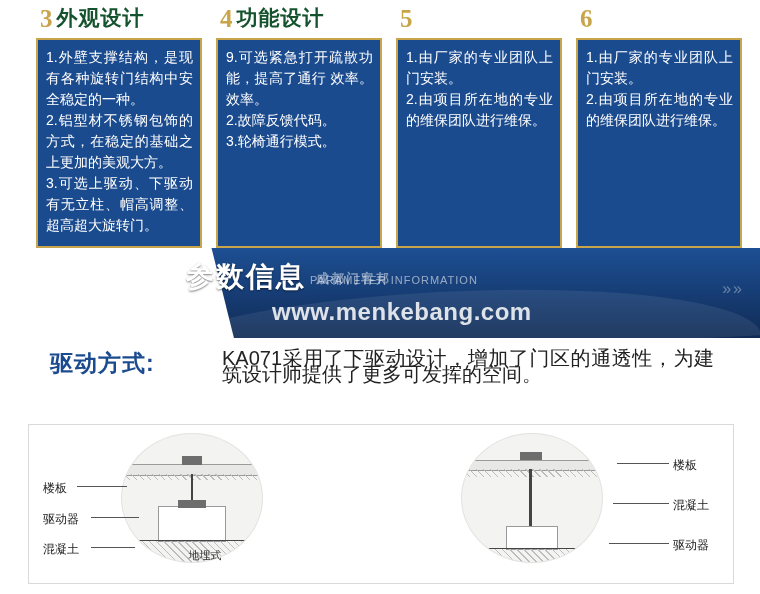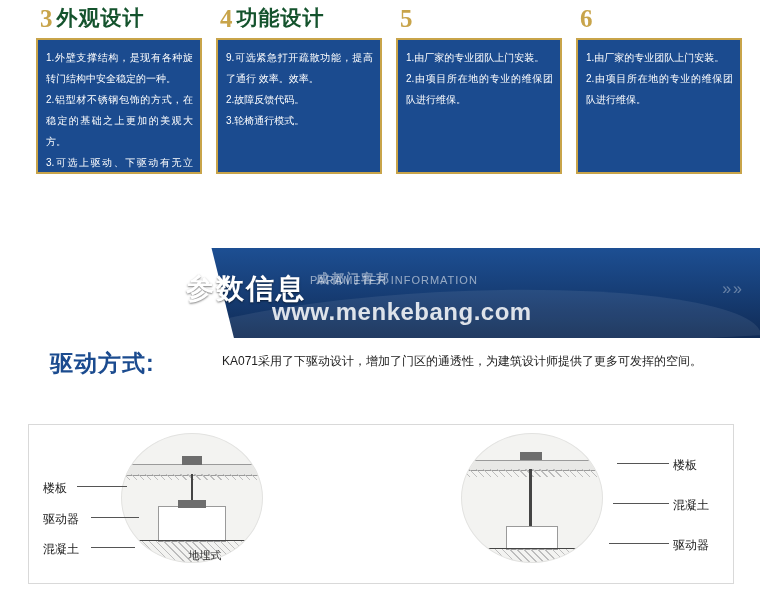--- a/index.html
+++ b/index.html
@@ -29,26 +29,26 @@
     font-family:"Liberation Serif","DejaVu Serif",serif;
     margin-right:4px;line-height:1;
   }
   .card .ttl{
     color:#14532d;font-size:21px;font-weight:bold;
     letter-spacing:1px;
     text-align:center;
   }
   .card .body{
     position:absolute;top:38px;left:0;
-    width:166px;height:136px;
+    width:166px;height:210px;
     background:#1b4b8f;
     border:2px solid #c8a44a;
     box-sizing:border-box;
     color:#ffffff;
-    font-size:10px;
+    font-size:14px;
     line-height:21px;
     padding:7px 7px 7px 8px;
     text-align:justify;
   }
   .card.c1{left:36px;}
   .card.c2{left:216px;}
   .card.c3{left:396px;}
   .card.c4{left:576px;}
   .card .body p{margin:0;}
 
@@ -71,21 +71,21 @@
     position:absolute;left:120px;top:44px;width:640px;height:60px;
     background:rgba(255,255,255,.08);
     transform:rotate(-3deg);
     border-radius:50% 50% 0 0 / 100% 100% 0 0;
   }
   .banner .chev{
     position:absolute;right:16px;top:32px;
     color:rgba(255,255,255,.35);font-size:16px;letter-spacing:2px;
   }
   .banner .h1{
-    position:absolute;left:186px;top:22px;
+    position:absolute;left:186px;top:10px;
     color:#ffffff;font-size:28px;font-weight:bold;letter-spacing:2px;
     text-shadow:0 1px 2px rgba(0,0,0,.5);
   }
   .banner .h1en{
     position:absolute;left:310px;top:26px;
     color:rgba(255,255,255,.55);font-size:11px;letter-spacing:1px;
   }
   .wm1{
     position:absolute;left:316px;top:22px;
     color:rgba(255,255,255,.45);font-size:13px;font-weight:bold;
@@ -97,21 +97,21 @@
     letter-spacing:.5px;white-space:nowrap;
   }
 
   
   .drive-label{
     position:absolute;left:50px;top:348px;
     color:#1b4b8f;font-size:23px;font-weight:bold;letter-spacing:1px;
   }
   .drive-text{
     position:absolute;left:222px;top:350px;width:492px;
-    color:#222222;font-size:12px;line-height:22px;text-align:justify;
+    color:#222222;font-size:20px;line-height:16px;text-align:justify;
   }
 
   
   .diagram{
     position:absolute;left:28px;top:424px;width:704px;height:158px;
     background:#ffffff;border:1px solid #d9d9d9;
   }
   .dg{position:absolute;top:0;height:158px;width:352px;}
   .dg.left{left:0;}
   .dg.right{left:352px;}

